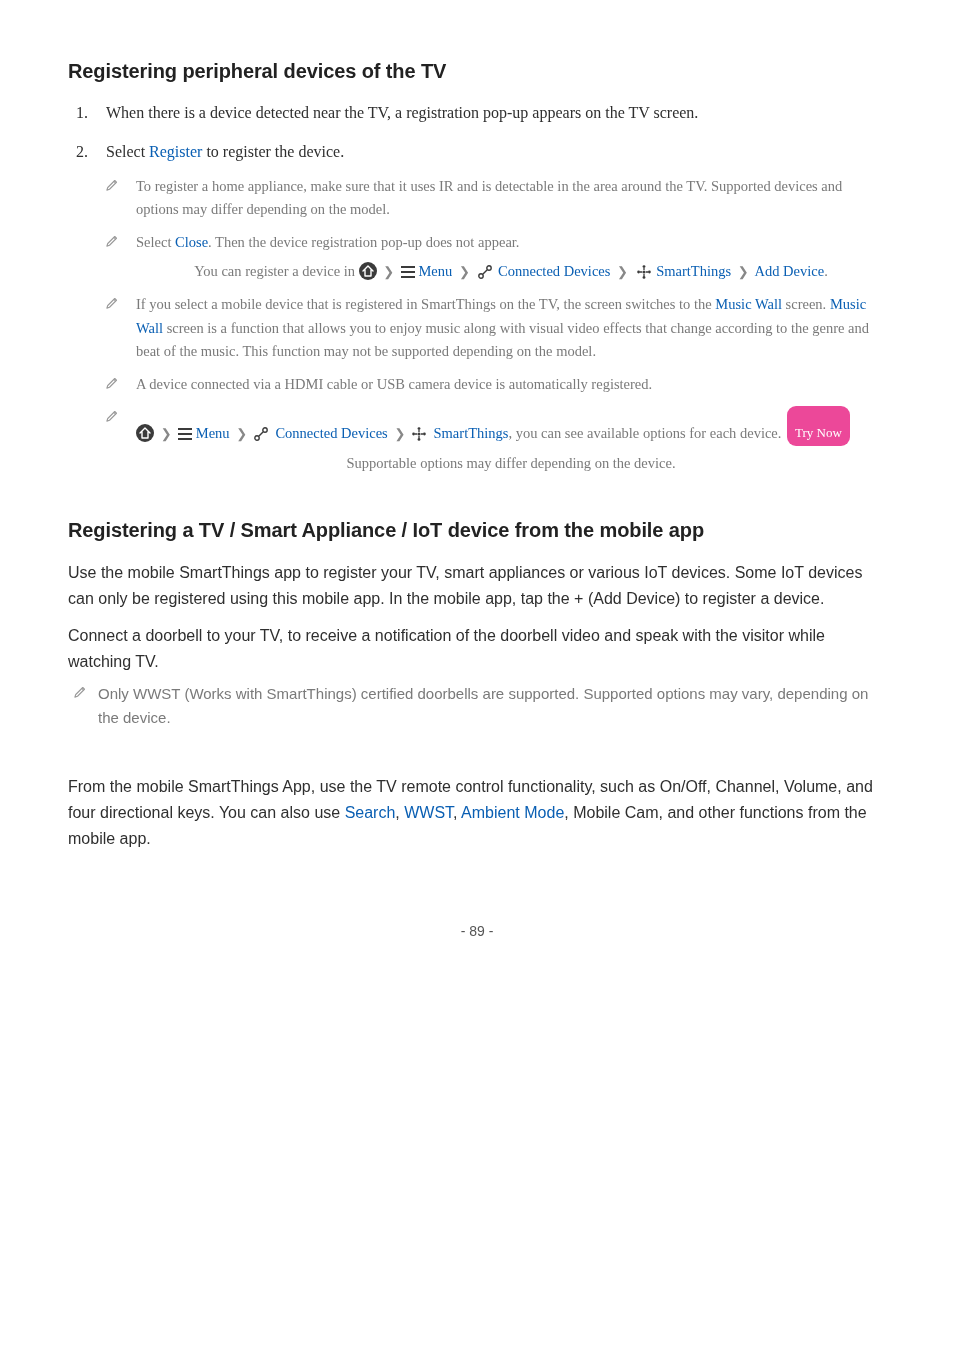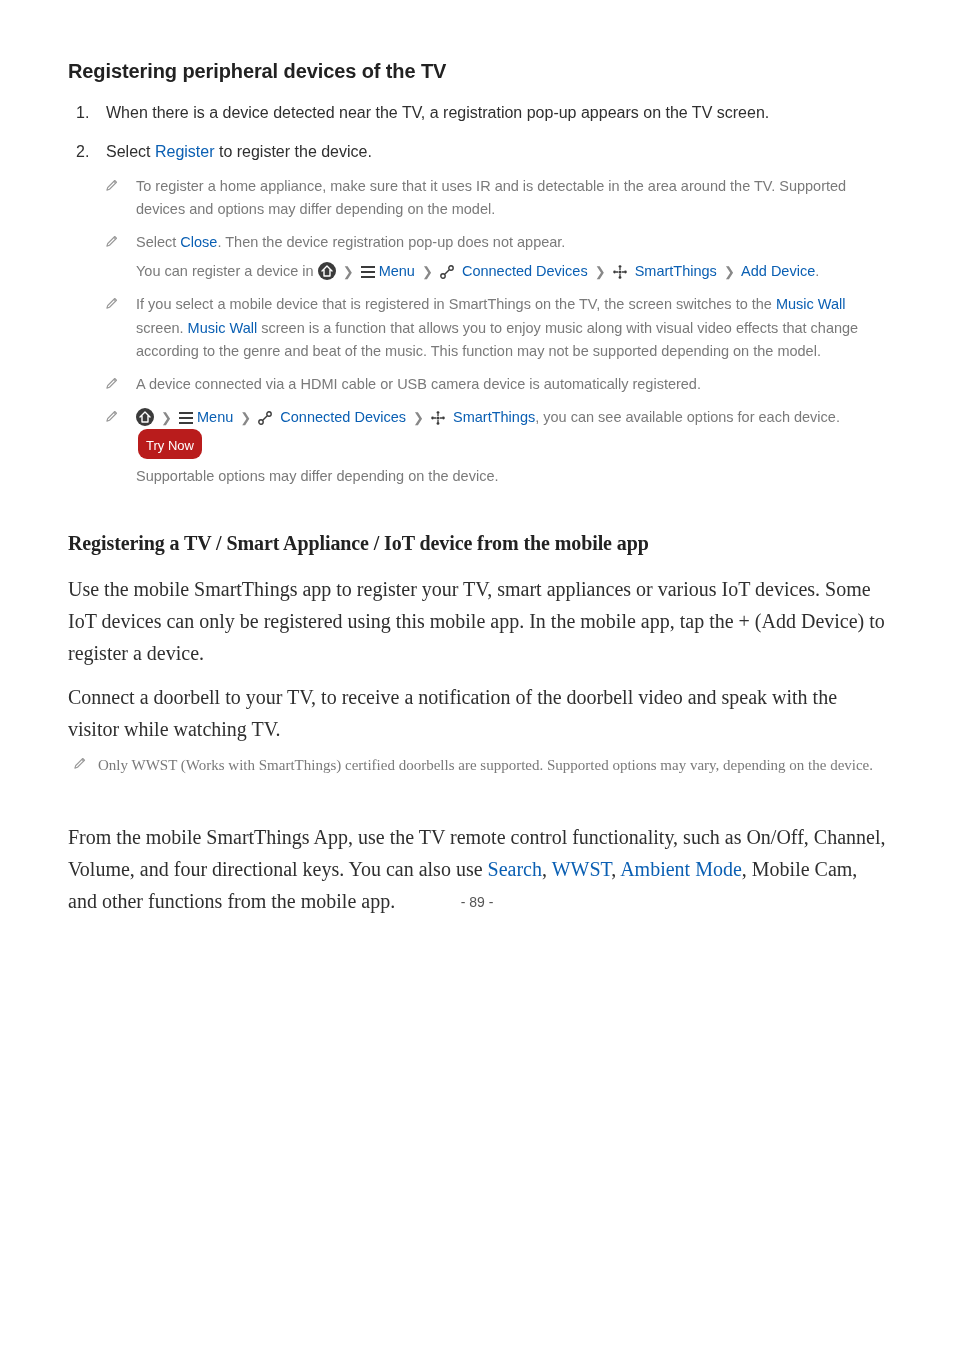--- a/index.html
+++ b/index.html
@@ -35,20 +35,21 @@
     margin: 0 0 26px 0;
   }
   ol.main-list > li {
     counter-increment: mainitem;
     position: relative;
     padding-left: 38px;
     margin-bottom: 14px;
     font-size: 16px;
     line-height: 1.55;
     color: #2f2f2f;
+    font-family: Liberation Serif, serif;
   }
   ol.main-list > li::before {
     content: counter(mainitem) ".";
     position: absolute;
     left: 8px;
     top: 0;
     font-size: 16px;
     color: #2f2f2f;
   }
   .sub-notes {
@@ -65,47 +66,48 @@
   .note .pencil {
     position: absolute;
     left: 0;
     top: 2px;
     width: 14px;
     height: 14px;
   }
   .note .continuation {
     display: block;
     margin-top: 6px;
+    text-align: center;
   }
   .body-note {
     position: relative;
     padding-left: 30px;
     margin: 8px 0 0 0;
     font-size: 15px;
     line-height: 1.6;
     color: #7a7a7a;
   }
   .body-note .pencil {
     position: absolute;
     left: 6px;
     top: 2px;
     width: 14px;
     height: 14px;
   }
   .link { color: #0a5fb3; }
   .para {
-    font-size: 20px;
+    font-size: 16px;
     line-height: 1.6;
     color: #2f2f2f;
     margin: 12px 0 0 0;
   }
-  .section { margin-top: 44px; font-family: Liberation Serif, serif; }
+  .section { margin-top: 44px; }
   .pagefoot {
     position: absolute;
-    bottom: 60px;
+    bottom: 31px;
     left: 0;
     width: 100%;
     text-align: center;
     font-size: 14px;
     color: #555;
   }
   .iconwrap {
     display: inline-block;
     vertical-align: -3px;
     width: 18px;
@@ -138,24 +140,24 @@
     content: "";
     position: absolute;
     left: 0; width: 14px; height: 2px;
     background: #3b3b3b;
   }
   .hamb::before { top: 0; }
   .hamb span   { top: 5px; }
   .hamb::after { top: 10px; }
   .try-now {
     display: inline-block;
-    background: #b91c1c;
+    background: #ec4899;
     color: #fff;
     font-size: 13px;
-    padding: 7px 8px 2px 8px;
+    padding: 17px 8px 2px 8px;
     border-radius: 9px;
     vertical-align: 1px;
     margin-left: 2px;
   }
   svg { display: inline; }
 </style>
 </head>
 <body>
 
 <svg width="0" height="0" style="position:absolute">

